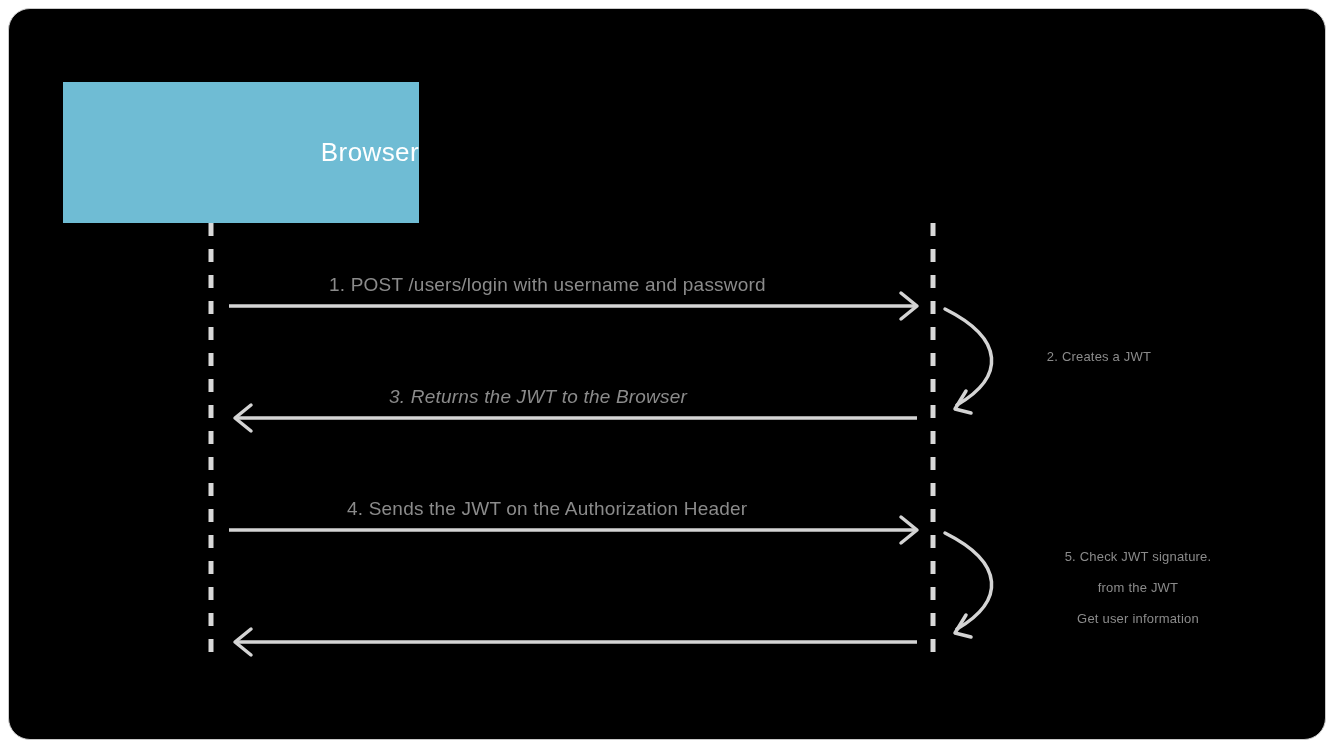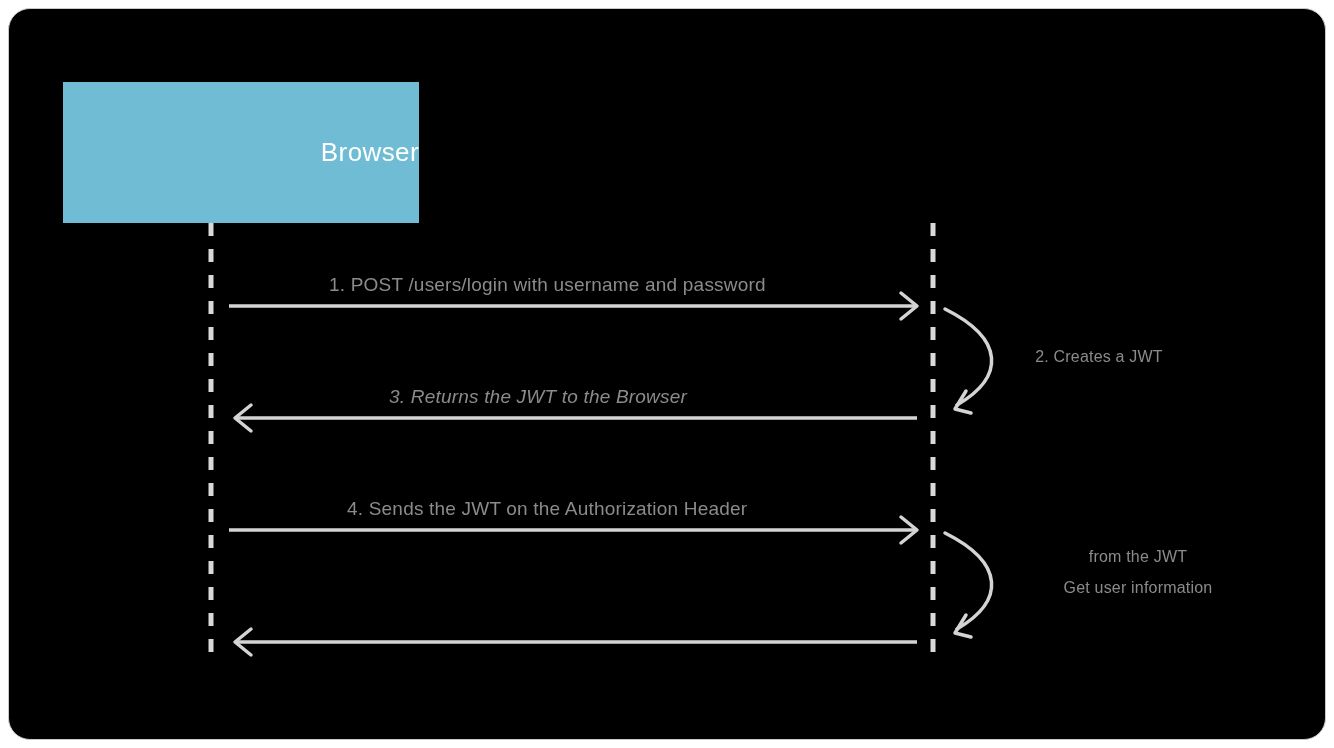--- a/index.html
+++ b/index.html
@@ -68,21 +68,21 @@
     position: absolute;
     color: #8b8b8b;
     font-size: 19px;
     white-space: nowrap;
     letter-spacing: 0.2px;
   }
 
   .note-label {
     position: absolute;
     color: #8b8b8b;
-    font-size: 16px;
+    font-size: 13px;
     text-align: center;
     line-height: 31px;
     letter-spacing: 0.2px;
   }
   .note-label span { display: block; }
 </style>
 </head>
 <body>
 
 <div id="canvas">
@@ -132,18 +132,19 @@
 
   <div class="note-label" style="left:996px; top:332px; width:188px;">
     <span>2. Creates a JWT</span>
   </div>
 
   <div class="msg-label" style="left:380px; top:377px;font-style:italic;">3. Returns the JWT to the Browser</div>
 
   <div class="msg-label" style="left:310px; top:489px;margin-left:28px;">4. Sends the JWT on the Authorization Header</div>
 
   <div class="note-label" style="left:996px; top:532px; width:266px;">
+    <span>5. Check JWT signature.</span>
     <span>from the JWT</span>
     <span>Get user information</span>
   </div>
 
 
 </div>
 
 </body></html>

